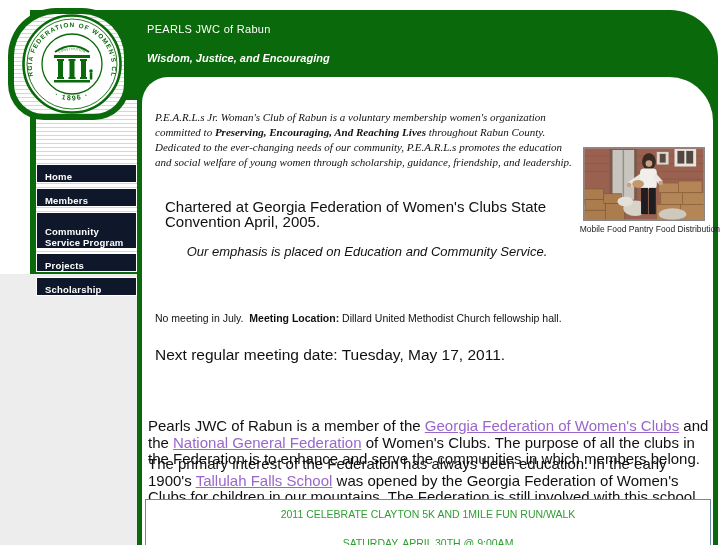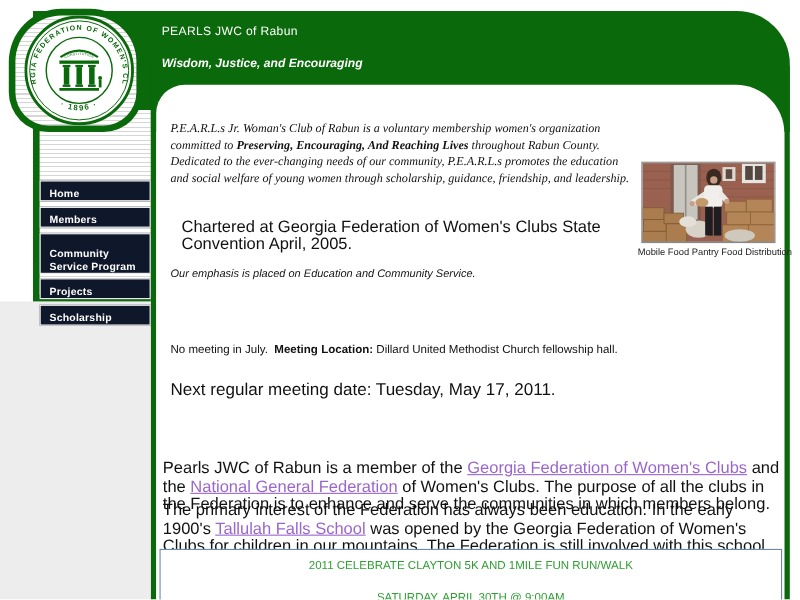--- a/index.html
+++ b/index.html
@@ -39,21 +39,21 @@
   .nav-home{top:133px;height:19px;}
   .nav-members{top:157px;height:19px;}
   .nav-csp{top:181px;height:37px;}
   .nav-projects{top:222px;height:19px;}
   .nav-scholarship{top:246px;height:19px;}
 
   
   .intro{left:155px;top:110px;width:424px;font-size:11px;font-style:italic;color:#111;line-height:15px;font-family:Liberation Serif, serif;}
   .intro b{font-style:italic;}
   .chartered{left:165px;top:199px;width:424px;font-size:15px;color:#111;line-height:15px;}
-  .emphasis{left:155px;top:244px;width:424px;font-size:10px;font-style:italic;color:#111;}
+  .emphasis{left:155px;top:244px;width:424px;font-size:13px;font-style:italic;color:#111;text-align:center;}
 
   .photo{left:583px;top:147px;width:122px;height:74px;border:1px solid #888;box-sizing:border-box;}
   .photo-caption{left:568px;top:224px;width:152px;text-align:right;font-size:8.5px;color:#222;}
 
   .meeting{left:155px;top:293px;width:545px;font-size:10.5px;color:#111;line-height:17px;}
   .next-meeting{left:155px;top:346px;width:545px;font-size:15.5px;color:#111;}
 
   .fedpara{left:148px;top:418px;width:563px;font-size:15px;color:#111;line-height:16.5px;}
   .fedpara2{top:456px;}
   .fedpara a{color:#9a66cc;text-decoration:underline;cursor:pointer;}

